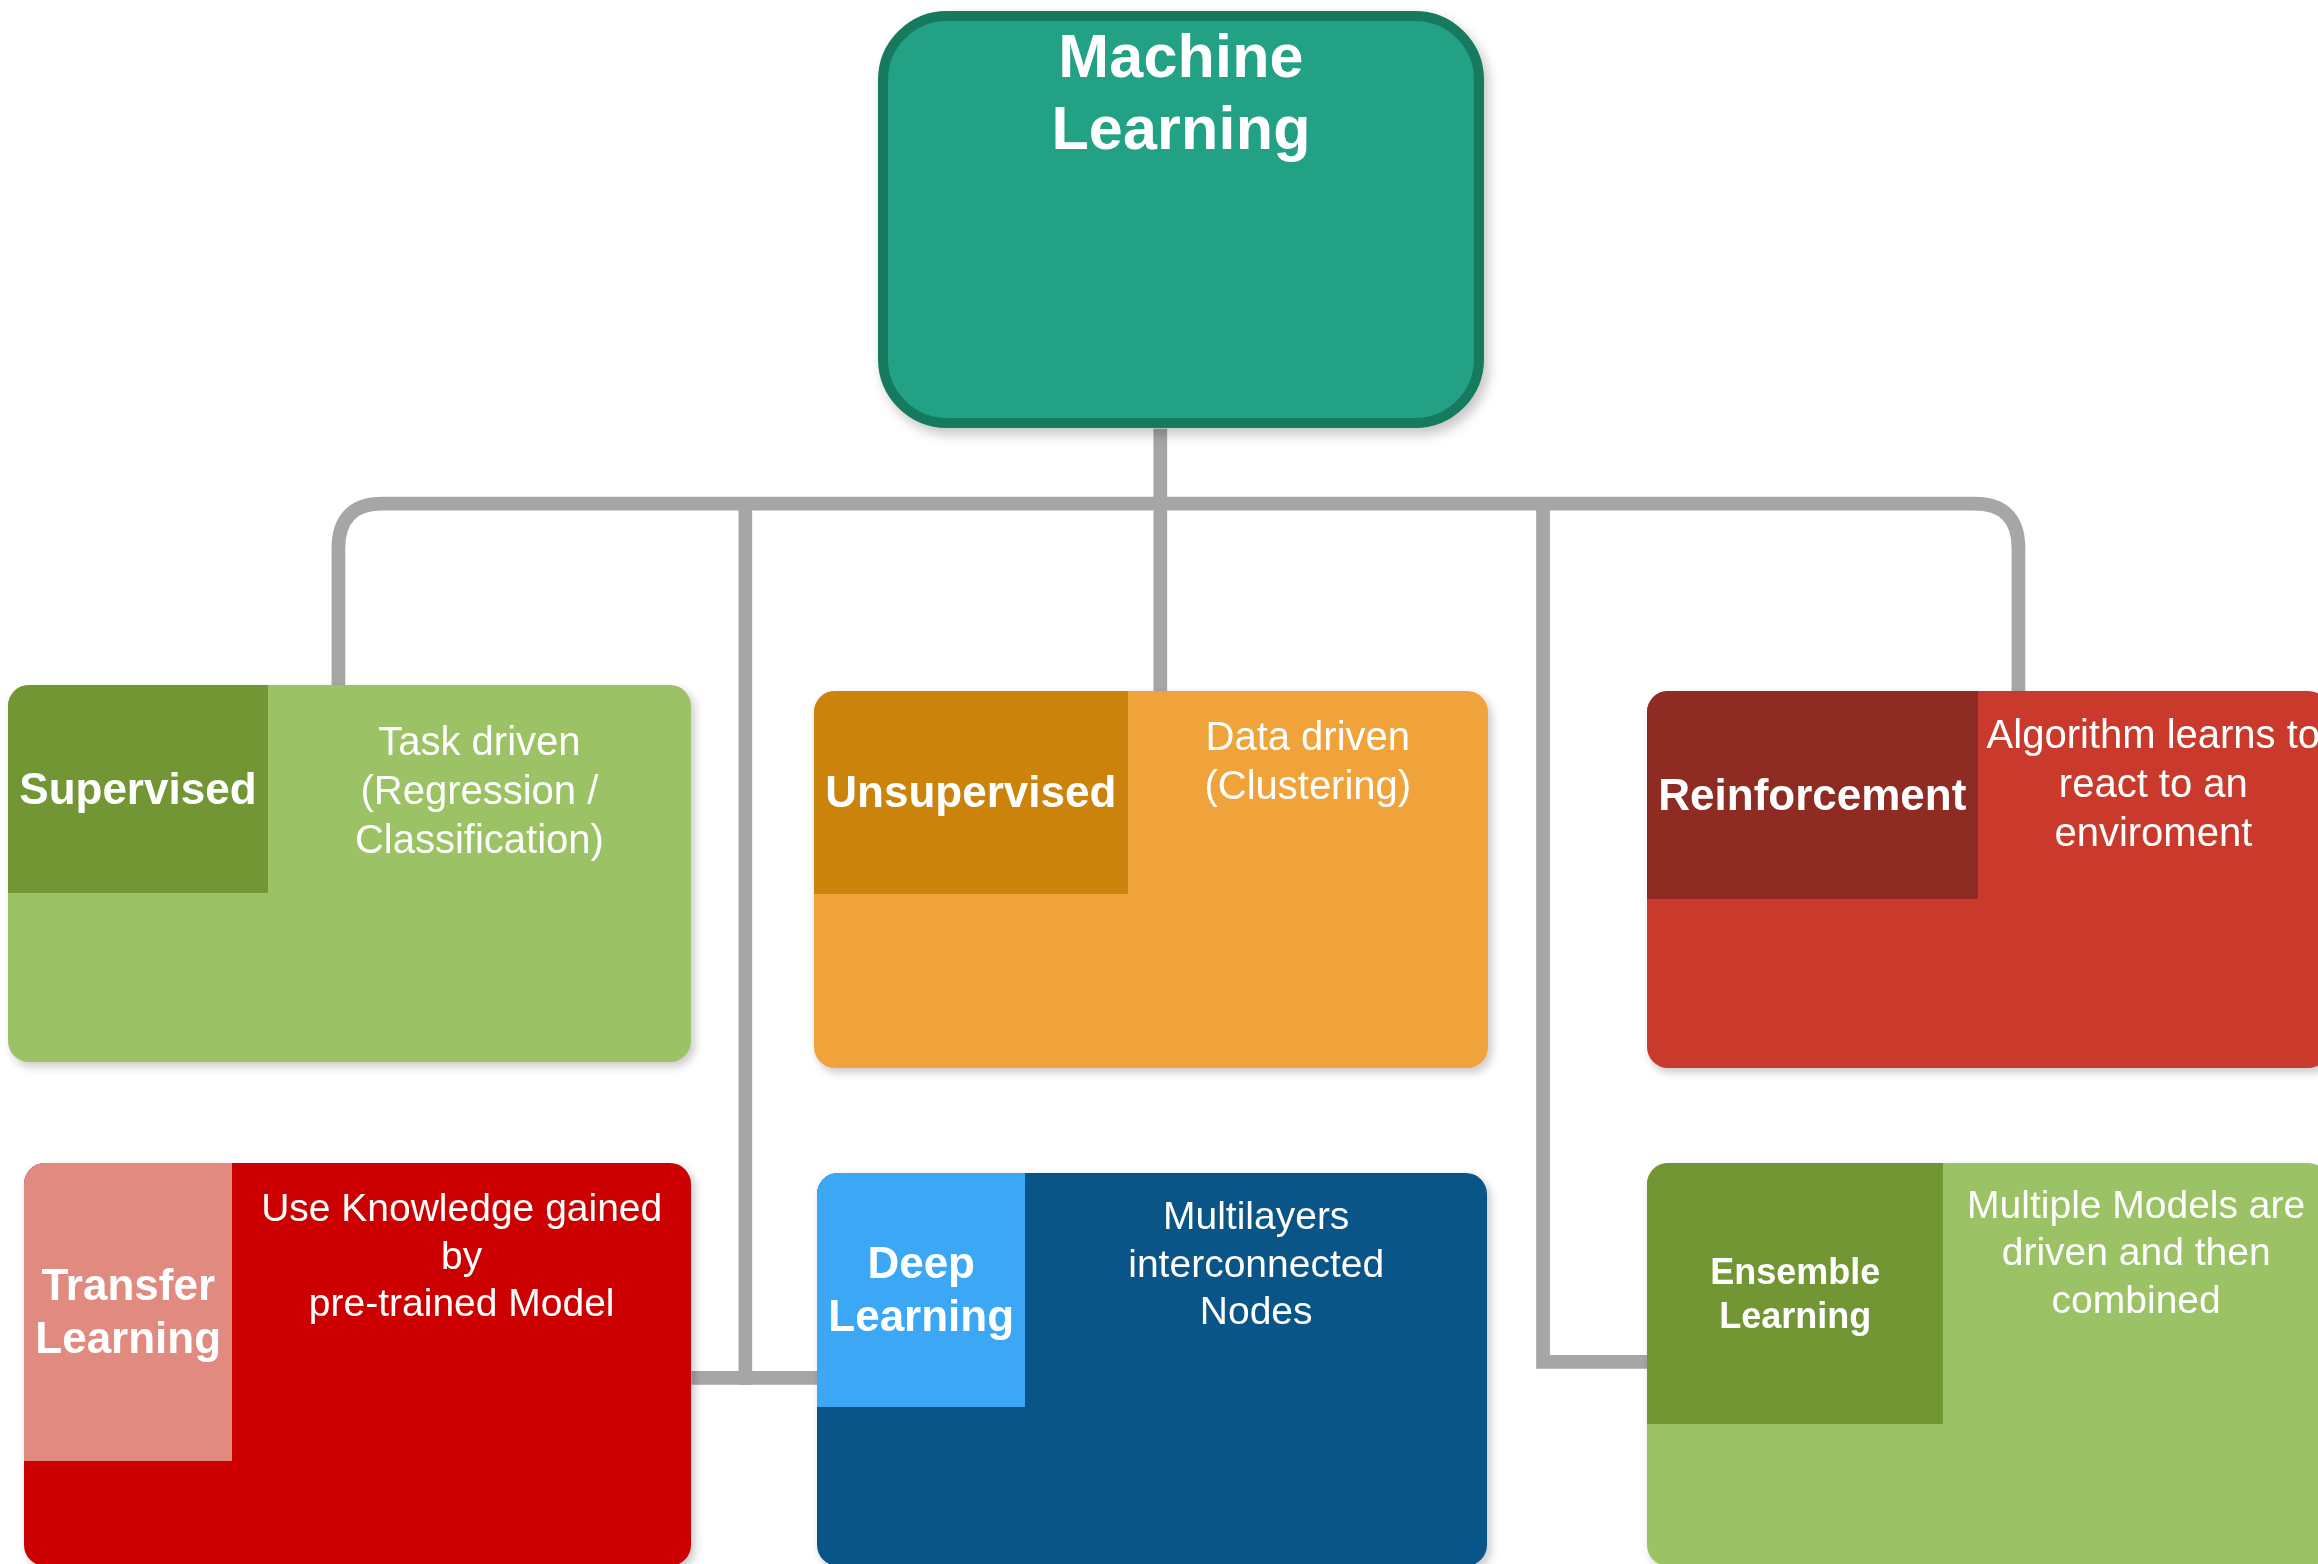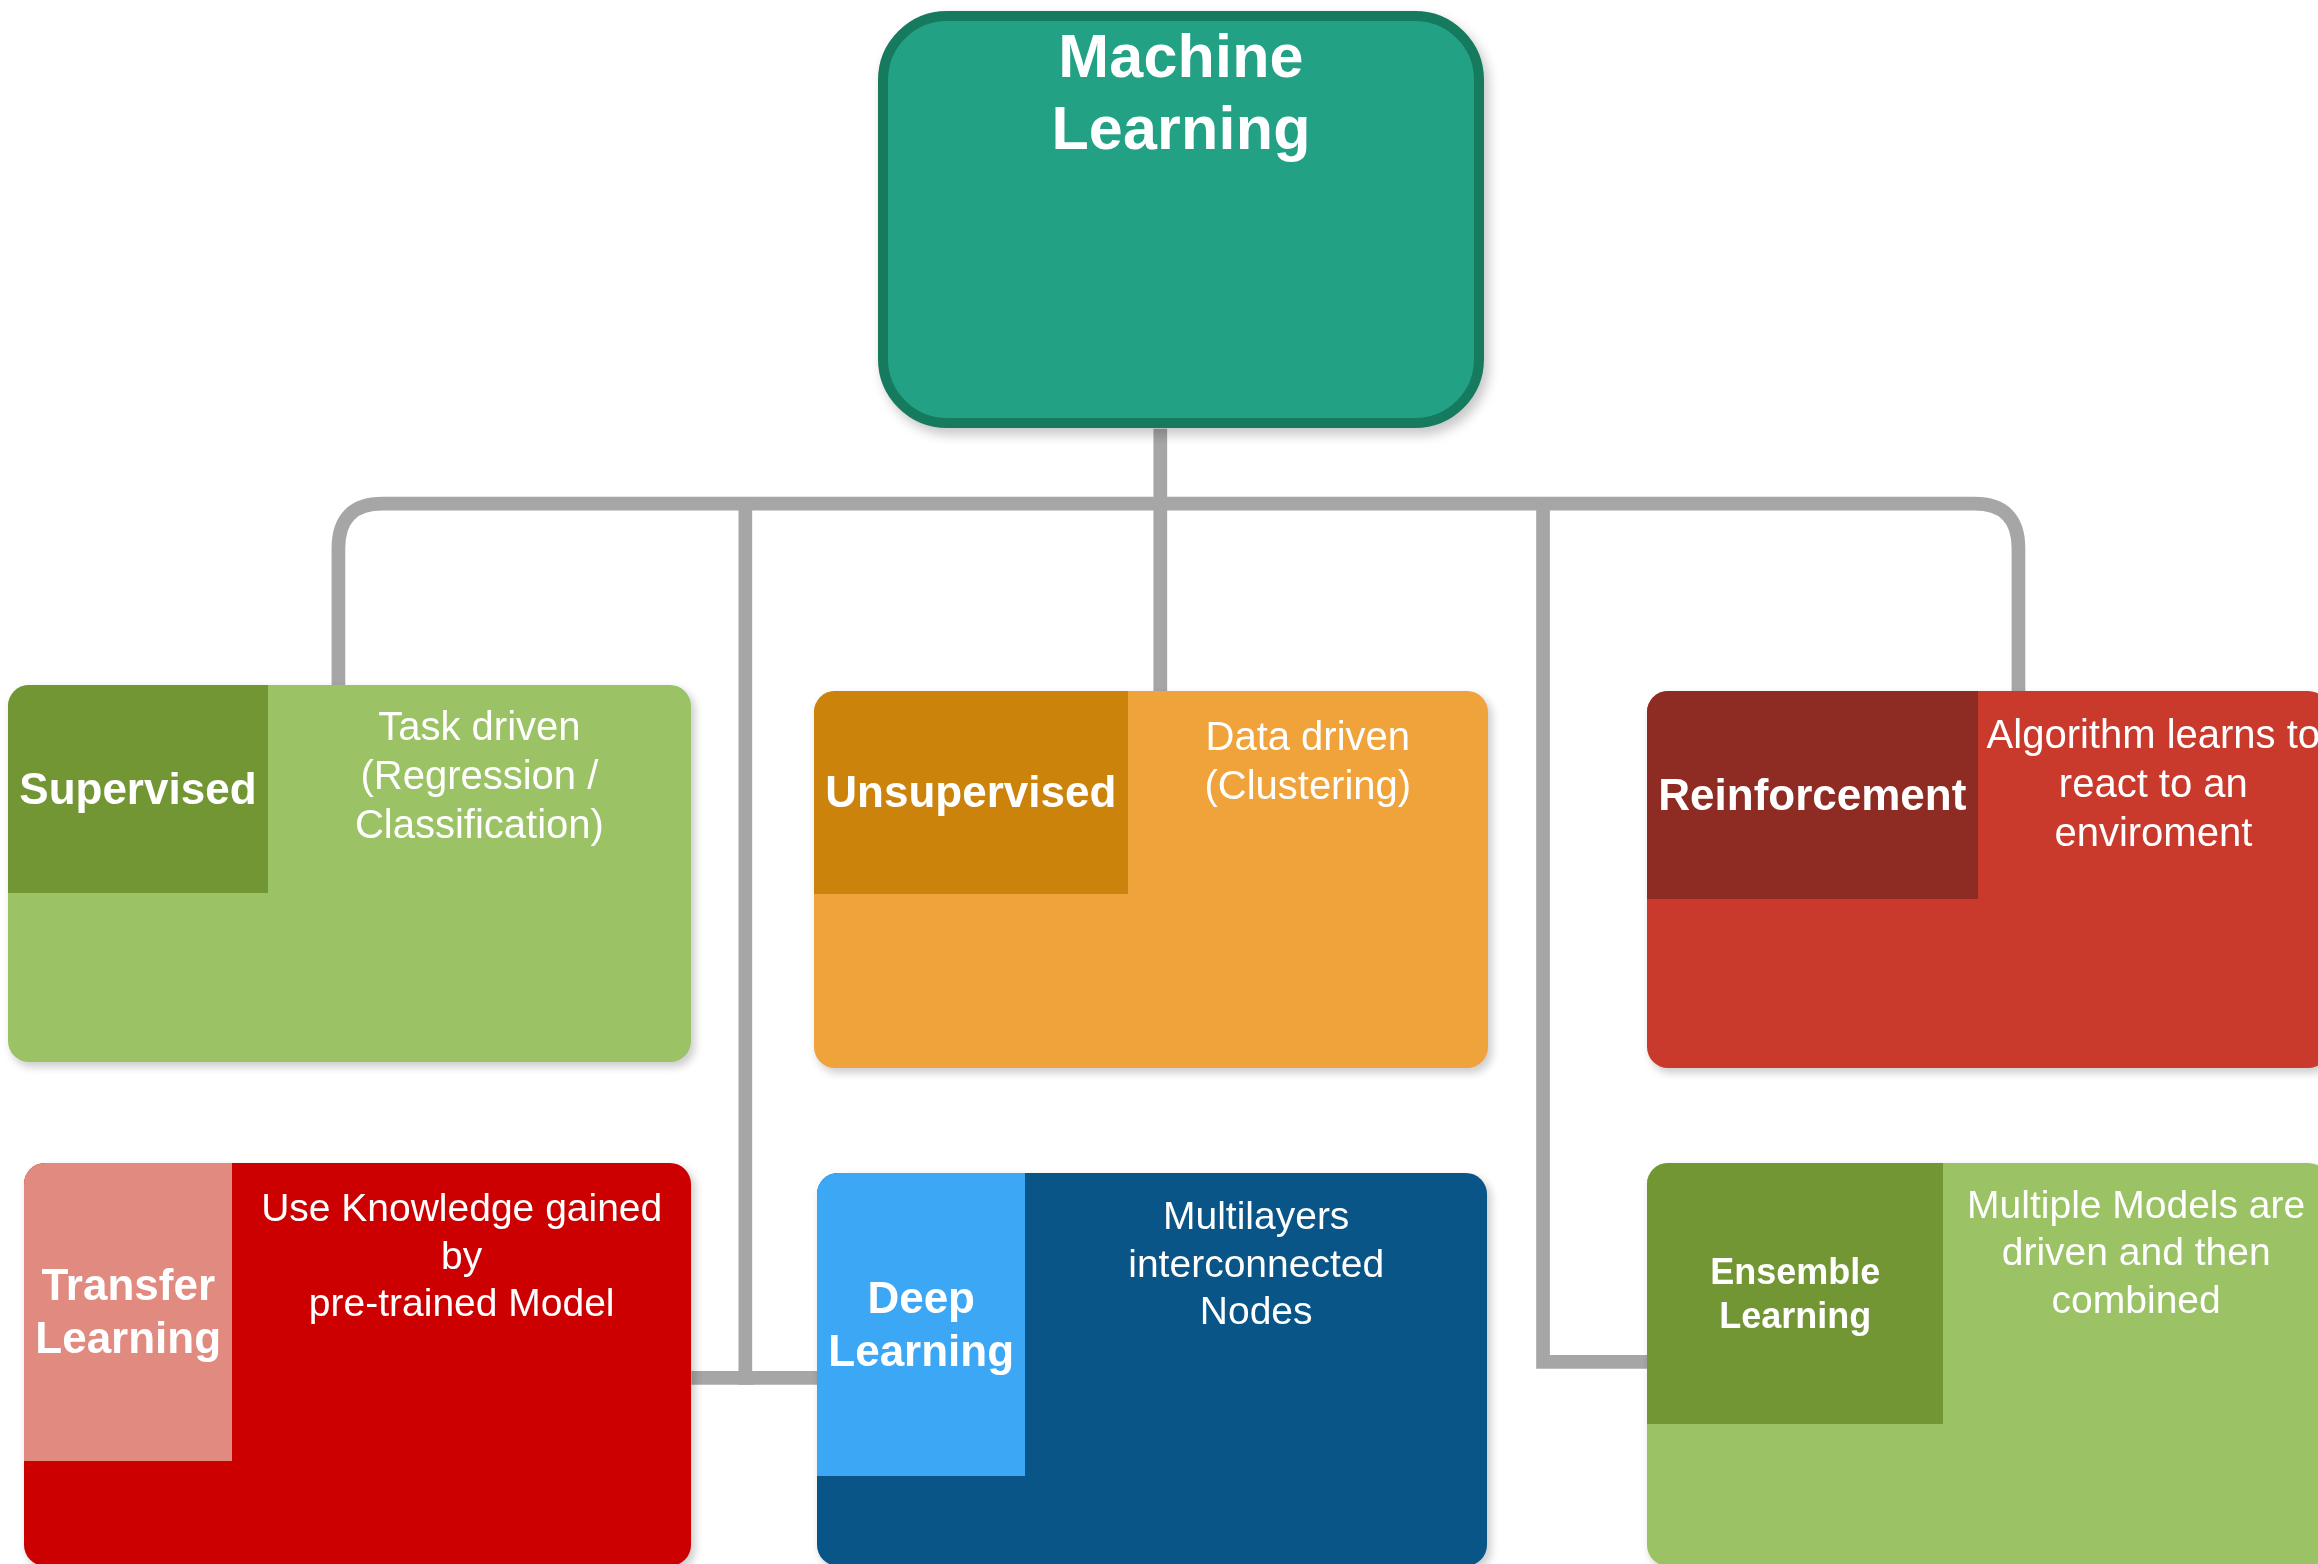--- a/index.html
+++ b/index.html
@@ -95,24 +95,24 @@
   #card-unsupervised { left: 814px; top: 691px;  width: 674px; height: 377px; }
   #card-reinforcement{ left: 1647px; top: 691px;  width: 682px; height: 377px; }
   #card-transfer     { left: 24px;   top: 1163px; width: 667px; height: 403px; }
   #card-deep         { left: 817px; top: 1173px; width: 670px; height: 393px; }
   #card-ensemble     { left: 1647px; top: 1163px; width: 682px; height: 403px; }
 
   #card-supervised    .card-header { height: 208px; }
   #card-unsupervised  .card-header { height: 203px; }
   #card-reinforcement .card-header { height: 208px; }
   #card-transfer      .card-header { height: 298px; }
-  #card-deep          .card-header { height: 303px; }
+  #card-deep          .card-header { height: 234px; }
   #card-ensemble      .card-header { height: 261px; }
 
-  #card-supervised    .card-body { padding-top: 17px; }
+  #card-supervised    .card-body { padding-top: 32px; }
   #card-unsupervised  .card-body { padding-top: 21px; }
   #card-reinforcement .card-body { padding-top: 19.3px; }
   #card-transfer      .card-body { padding-top: 21px; }
   #card-deep          .card-body { padding-top: 19.3px; }
   #card-ensemble      .card-body { padding-top: 17.7px; }
 
   #card-ensemble .card-title { font-size: 36px; }
   #card-deep .card-desc,
   #card-transfer .card-desc,
   #card-ensemble .card-desc { font-size: 39px; }

